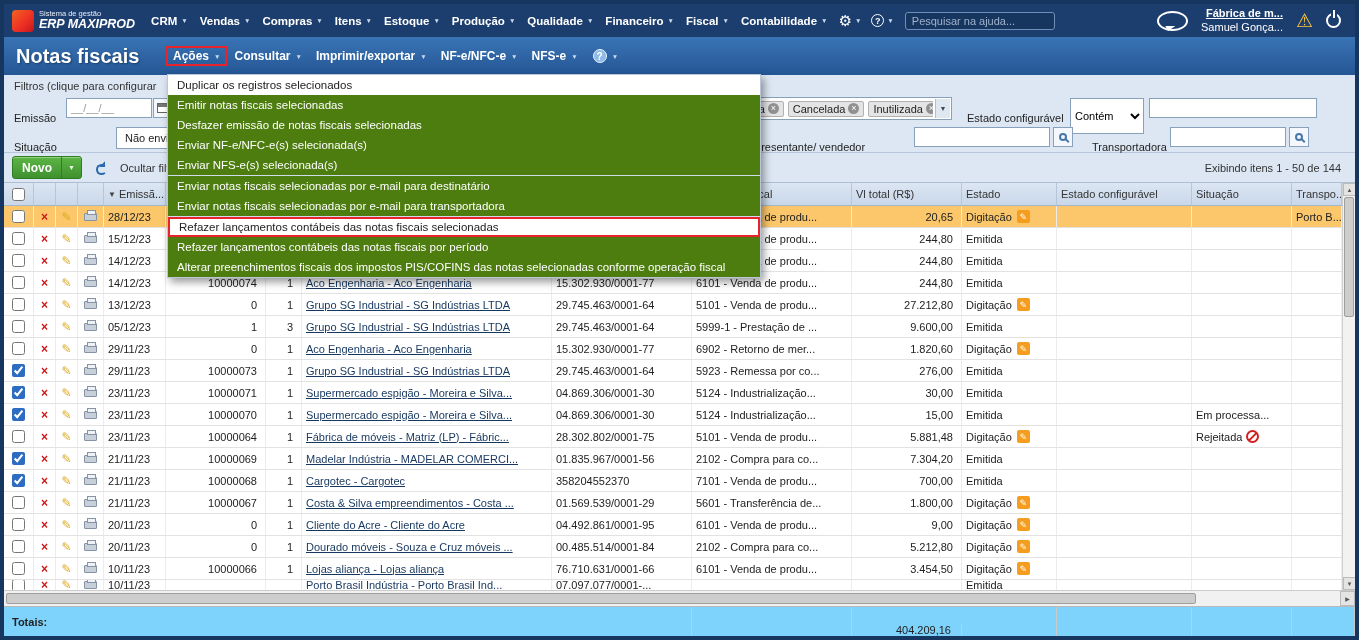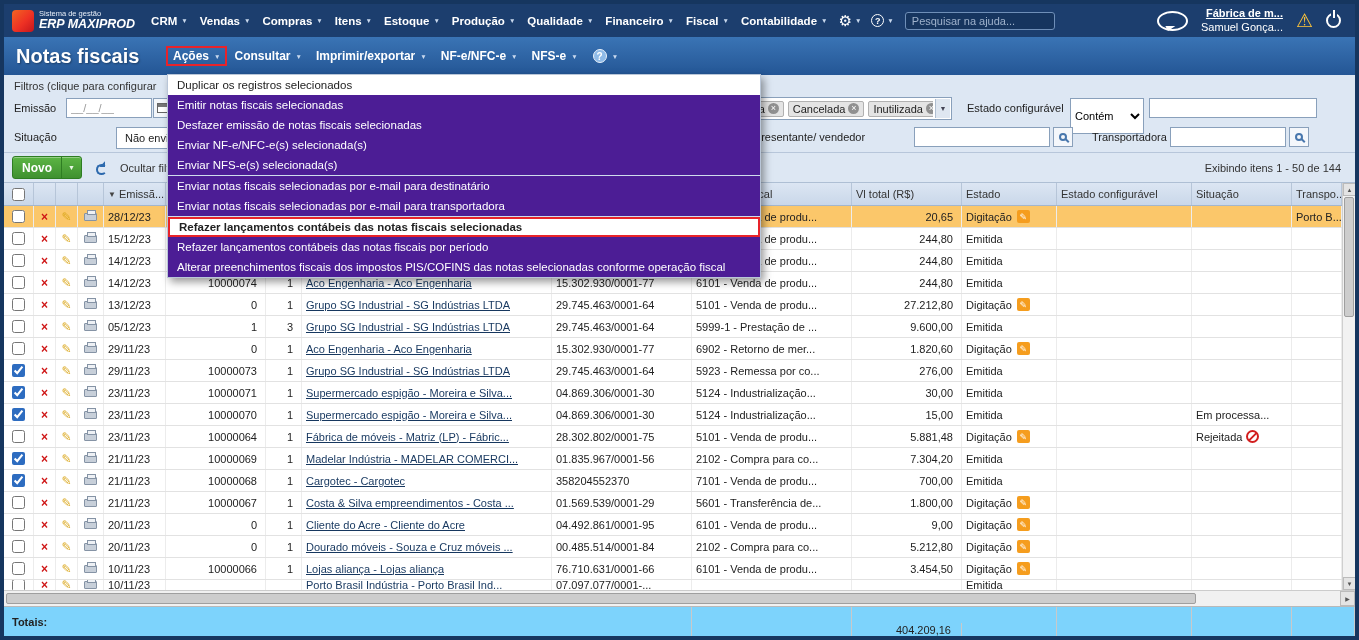--- a/index.html
+++ b/index.html
@@ -35,21 +35,21 @@
   .pageheader { height:38px; background:linear-gradient(#3a74b5,#245695); display:flex; align-items:center; padding:0 12px; color:#fff; }
   .ph-title { font-size:20px; font-weight:bold; width:150px; flex:none; text-shadow:1px 1px 2px rgba(0,0,0,.35); white-space:nowrap; }
   .pmenus { display:flex; align-items:flex-start; }
   .pmenu { display:flex; align-items:center; gap:5px; padding:3px 7px; font-size:12px; font-weight:bold; cursor:pointer; white-space:nowrap; }
   .pmenu.boxed { border:2px solid #e8232a; padding:1px 5px; }
   .ph-help { width:14px; height:14px; border-radius:50%; background:#8fbbe8; border:1px solid #eaf2fb; color:#fff; font-size:10px; font-weight:bold; display:flex; align-items:center; justify-content:center; margin:0 5px 0 8px; cursor:pointer; }
 
   
   .filters { position:relative; height:78px; background:#dde7f3; border-bottom:1px solid #b7c6da; font-size:11px; color:#222; }
   .f-title { position:absolute; left:10px; top:5px; color:#333; white-space:nowrap; cursor:pointer; }
-  .flabel { position:absolute; white-space:nowrap; }
+  .flabel { position:absolute; white-space:nowrap;margin-top:10px; }
   .fi { position:absolute; height:20px; border:1px solid #89a0bb; background:#fff; font-size:11px; padding:0 4px; color:#333; }
   .fi::placeholder { color:#9a9a9a; }
   .cal-btn { position:absolute; width:18px; height:20px; border:1px solid #89a0bb; background:#f4f7fb; display:flex; align-items:center; justify-content:center; cursor:pointer; }
   .cal-ic { width:11px; height:10px; border:1px solid #666; background:#fff; position:relative; display:block; }
   .cal-ic::before { content:''; position:absolute; top:0; left:0; right:0; height:3px; background:#777; }
   .mag-btn { position:absolute; width:20px; height:20px; border:1px solid #89a0bb; background:#f4f7fb; display:flex; align-items:center; justify-content:center; cursor:pointer; }
   .mag { width:8px; height:8px; border:2px solid #4877ad; border-radius:50%; position:relative; display:block; }
   .mag::after { content:''; position:absolute; width:2px; height:5px; background:#4877ad; transform:rotate(-45deg); right:-3px; bottom:-4px; }
   .est-box { position:absolute; left:700px; top:22px; width:248px; height:23px; background:#fff; border:1px solid #89a0bb; display:flex; align-items:center; padding:0 18px 0 4px; overflow:hidden; }
   .chips { display:flex; align-items:center; gap:4px; overflow:hidden; }
@@ -104,24 +104,24 @@
   .hs-thumb { position:absolute; left:2px; top:2px; height:11px; width:1190px; background:#cdcdcd; border:1px solid #9f9f9f; border-radius:2px; cursor:grab; }
   .hs-btn { position:absolute; right:0; top:0; width:15px; height:15px; background:#e4e4e4; border:1px solid #bbb; font-size:6px; color:#555; display:flex; align-items:center; justify-content:center; cursor:pointer; }
 
   
   .totals { display:grid; grid-template-columns:688px 160px 110px 95px 135px 100px minmax(40px,1fr); height:30px; background:#7dd3fc; border-top:1px solid #b9b9b9; font-size:11px; color:#222; }
   .tc { display:flex; align-items:center; padding:0 8px; border-right:1px solid #c9c9c9; overflow:hidden; }
   .t-label { font-weight:bold; }
   .t-val { justify-content:flex-end; padding-right:10px;margin-top:16px; }
 
   
-  .dropdown { position:absolute; left:163px; top:70px; width:594px; background:#4c1d95; border:1px solid #b9c6d8; box-shadow:3px 4px 8px rgba(0,0,0,.4); z-index:40; }
+  .dropdown { position:absolute; left:163px; top:70px; width:594px; background:#4d7c0f; border:1px solid #b9c6d8; box-shadow:3px 4px 8px rgba(0,0,0,.4); z-index:40; }
   .dd-item { height:20px; line-height:20px; padding:0 9px; font-size:11.5px; color:#fff; white-space:nowrap; overflow:hidden; cursor:pointer; }
   .dd-item.light { background:#fff; color:#222; }
-  .dd-item.redbox { border:2px solid #e8232a; line-height:16px;font-weight:bold; }
+  .dd-item.redbox { border:2px solid #e8232a; line-height:16px; }
   .dd-sep { height:1px; background:#cfdcec; }
 </style>
 </head>
 <body>
 
 <div class="frame">
 
   <div class="topbar">
     <div class="logo">
       <div class="logo-ico"></div>

